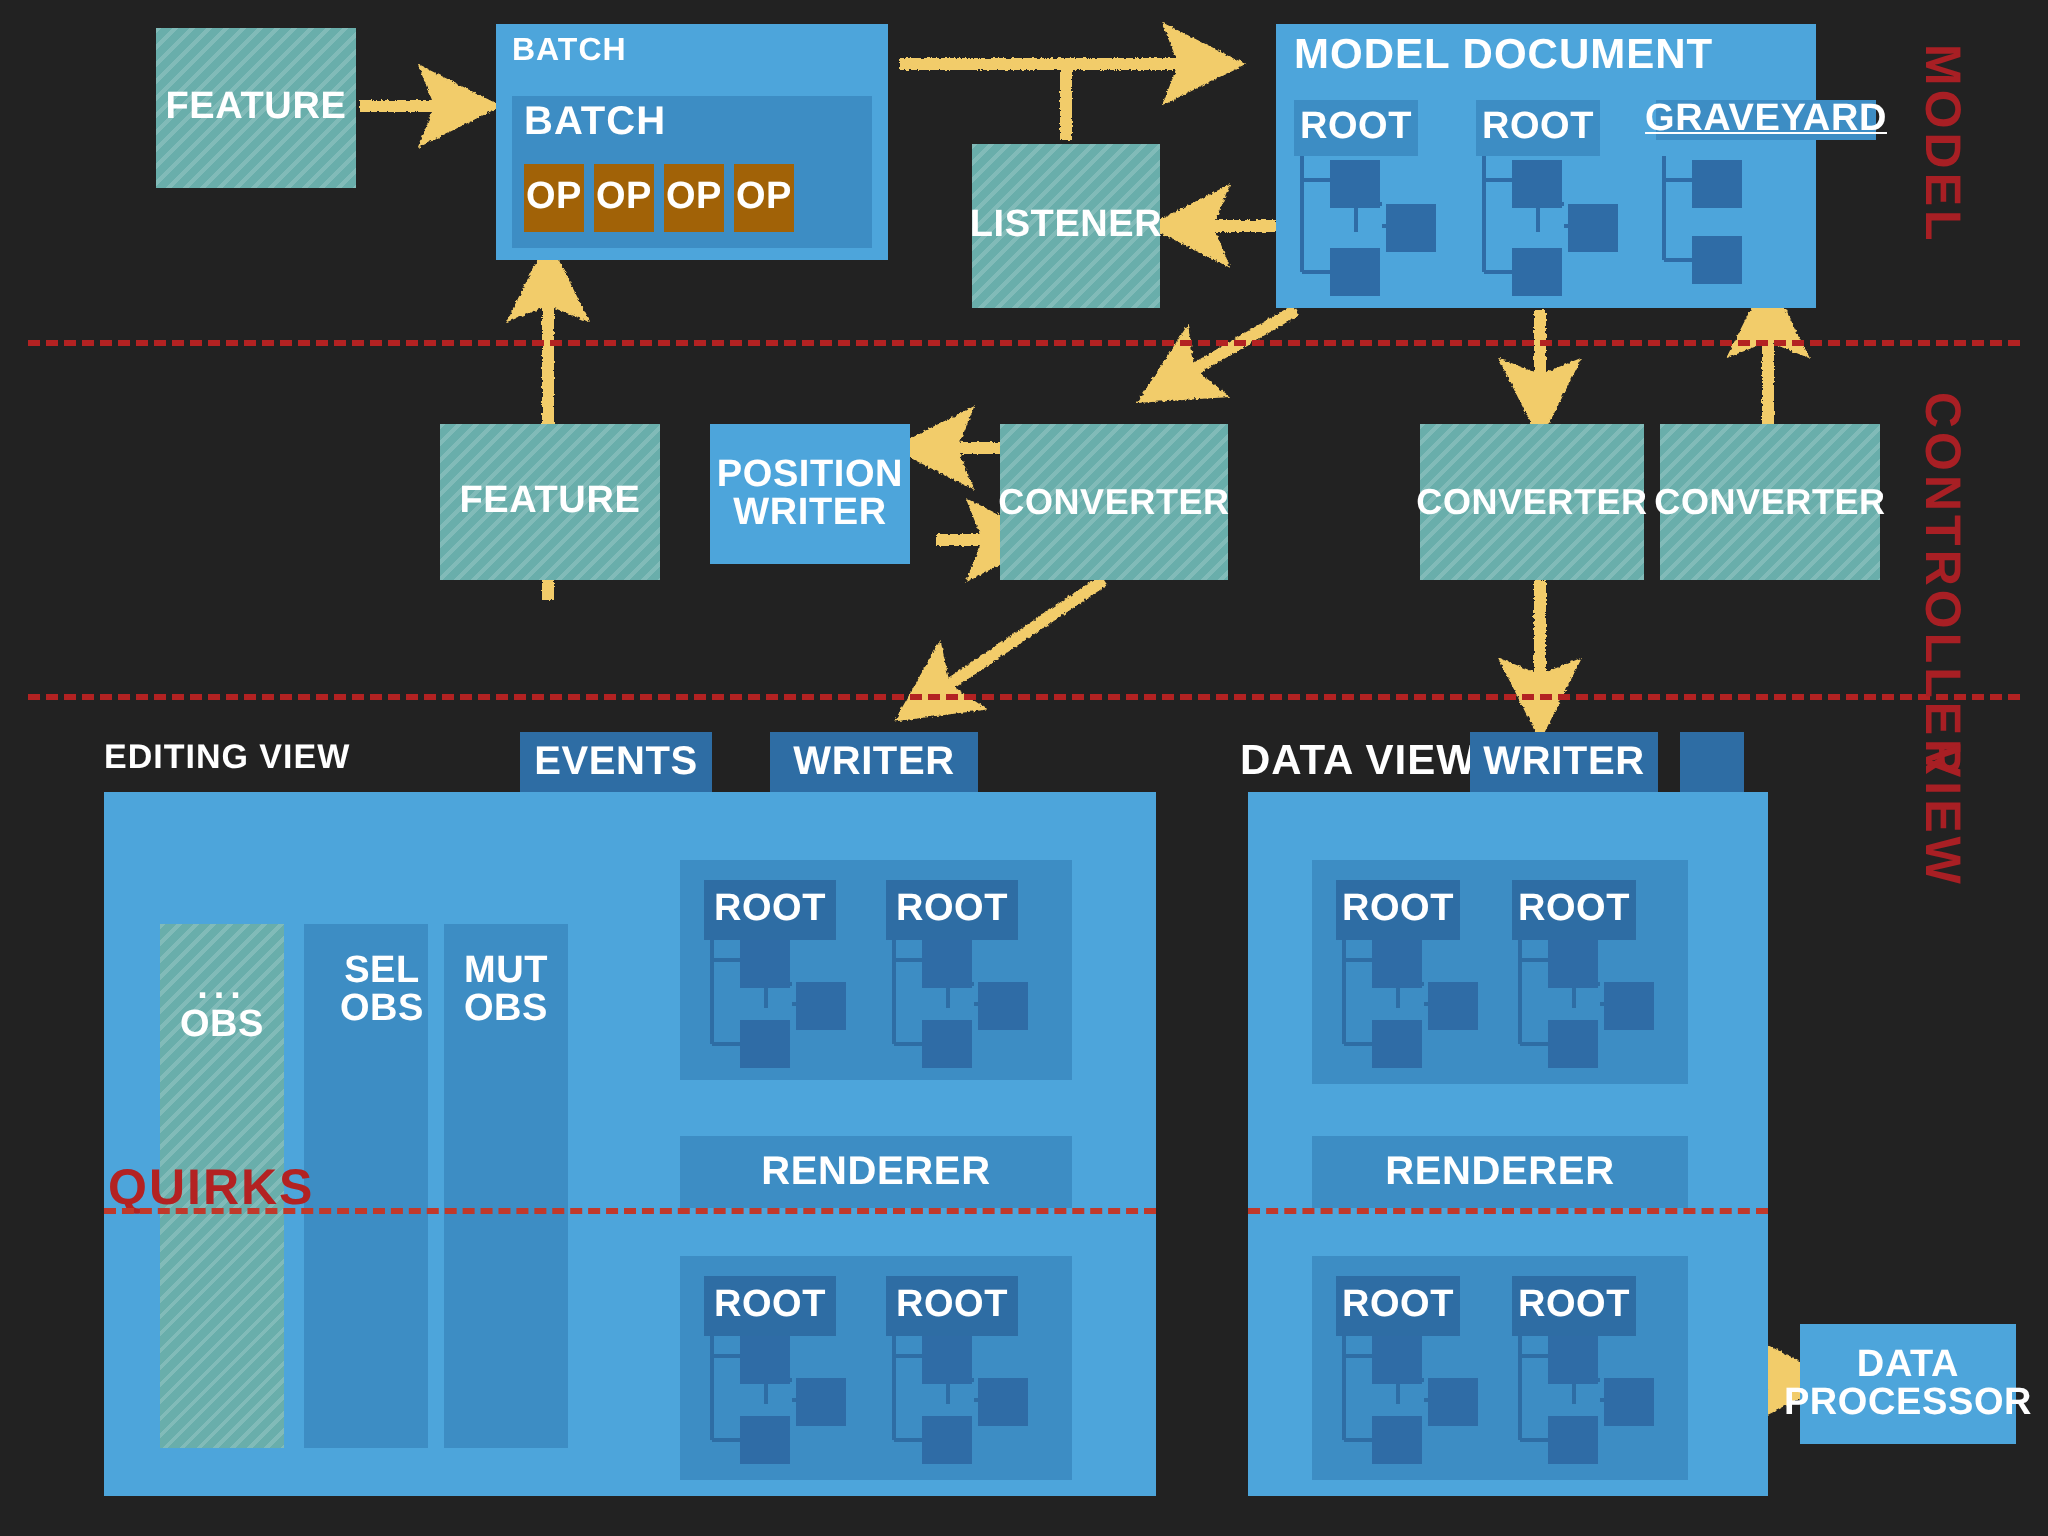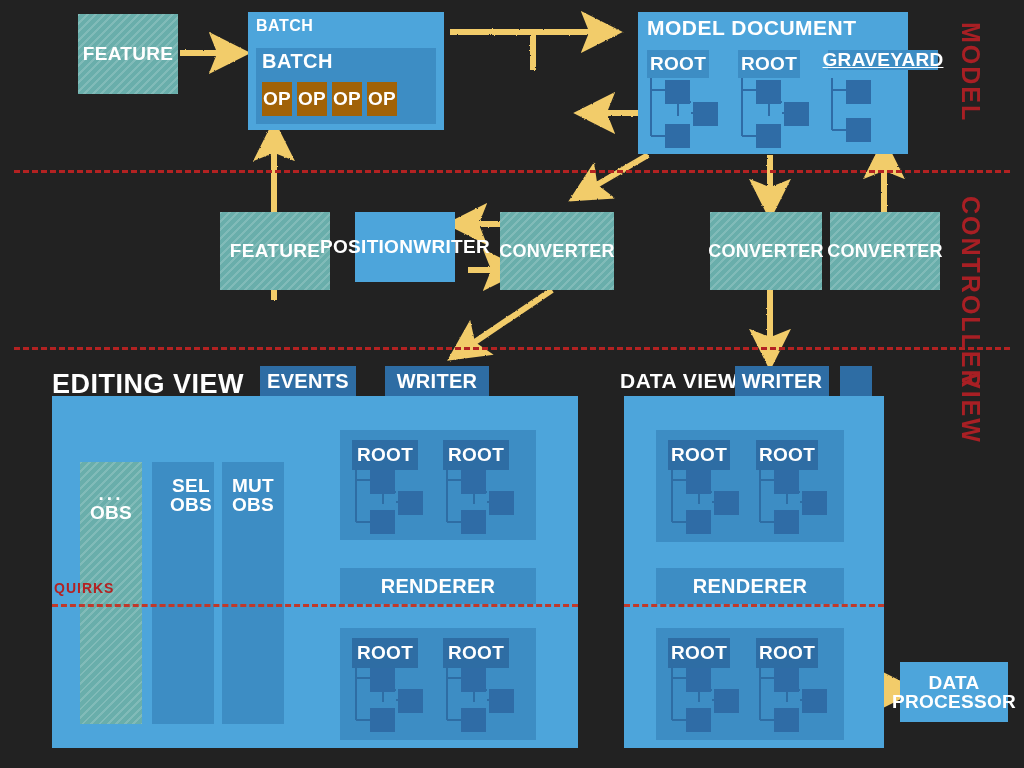--- a/index.html
+++ b/index.html
@@ -122,20 +122,23 @@
         <div class="box blue-d" style="position:relative;width:30px;height:34px;font-size:19px;">
           <span>OP</span>
           </div>
         <div class="box blue-d" style="position:relative;width:30px;height:34px;font-size:19px;">
           <span>OP</span>
           </div>
       </div>
     </div>
   </div>
 
+  <div class="box teal" style="left:486px;top:72px;width:94px;height:82px;font-size:19px;">
+    <span>LISTENER</span>
+  </div>
 
   <div class="box blue-l" style="left:638px;top:12px;width:270px;height:142px;display:block;">
     <div class="panel-title" style="left:9px;top:5px;font-size:21px;">MODEL DOCUMENT</div>
 
     <div class="box blue-m" style="left:9px;top:38px;width:62px;height:28px;font-size:19px;">
       <span>ROOT</span>
       </div>
     <svg class="tree" style="left:9px;top:66px;" width="82" height="72" viewBox="0 0 82 72">
       <path d="M4,0 L4,58 M4,12 L18,12 M4,58 L18,58 M31,24 L44,24 M31,12 L31,38 M44,35 L50,35" stroke="#2f6ca6" stroke-width="2" fill="none"></path>
       <rect x="18" y="2" width="25" height="24" fill="#2f6ca6"></rect>
@@ -162,40 +165,40 @@
       <rect x="18" y="40" width="25" height="24" fill="#2f6ca6"></rect>
     </svg>
   </div>
 
   <div class="divider" style="left:14px;top:170px;width:996px;"></div>
 
   <div class="box teal" style="left:220px;top:212px;width:110px;height:78px;font-size:19px;">
     <span>FEATURE</span>
   </div>
 
-  <div class="box blue-l" style="left:355px;top:212px;width:100px;height:70px;font-size:19px;">
+  <div class="box blue-l" style="left:355px;top:212px;width:100px;height:70px;font-size:19px;flex-direction:column;">
     <span>POSITION</span>
     <span>WRITER</span>
   </div>
 
   <div class="box teal" style="left:500px;top:212px;width:114px;height:78px;font-size:18px;">
     <span>CONVERTER</span>
   </div>
 
   <div class="box teal" style="left:710px;top:212px;width:112px;height:78px;font-size:18px;">
     <span>CONVERTER</span>
   </div>
 
   <div class="box teal" style="left:830px;top:212px;width:110px;height:78px;font-size:18px;">
     <span>CONVERTER</span>
   </div>
 
   <div class="divider" style="left:14px;top:347px;width:996px;"></div>
 
-  <div class="panel-title" style="left:52px;top:369px;font-size:27px;">EDITING VIEW</div>
+  <div class="panel-title" style="left:52px;top:369px;font-size:17px;">EDITING VIEW</div>
 
   <div class="box blue-t" style="left:260px;top:366px;width:96px;height:30px;font-size:20px;">
     <span>EVENTS</span>
   </div>
   <div class="box blue-t" style="left:385px;top:366px;width:104px;height:30px;font-size:20px;">
     <span>WRITER</span>
   </div>
 
   <div class="blue-l" style="position:absolute;left:52px;top:396px;width:526px;height:352px;">
 
@@ -252,21 +255,21 @@
         </div>
       <svg class="tree" style="left:103px;top:40px;" width="86" height="66" viewBox="0 0 86 66">
         <path d="M4,0 L4,52 M4,10 L18,10 M4,52 L18,52 M31,22 L44,22 M31,10 L31,34 M44,32 L50,32" stroke="#2e6da4" stroke-width="2" fill="none"></path>
         <rect x="18" y="0" width="25" height="24" fill="#2f6ca6"></rect>
         <rect x="18" y="40" width="25" height="24" fill="#2f6ca6"></rect>
         <rect x="46" y="21" width="25" height="24" fill="#2f6ca6"></rect>
       </svg>
     </div>
   </div>
 
-  <div class="sect-label" style="left:54px;top:580px;font-size:14px;">QUIRKS</div>
+  <div class="sect-label" style="left:54px;top:580px;font-size:25px;">QUIRKS</div>
   <div class="divider quirks" style="left:52px;top:604px;width:526px;"></div>
 
   <div class="panel-title" style="left:620px;top:369px;font-size:21px;">DATA VIEW</div>
 
   <div class="box blue-t" style="left:735px;top:366px;width:94px;height:30px;font-size:20px;">
     <span>WRITER</span>
   </div>
   <div class="box blue-t" style="left:840px;top:366px;width:32px;height:30px;font-size:20px;">
     <span></span>
   </div>

